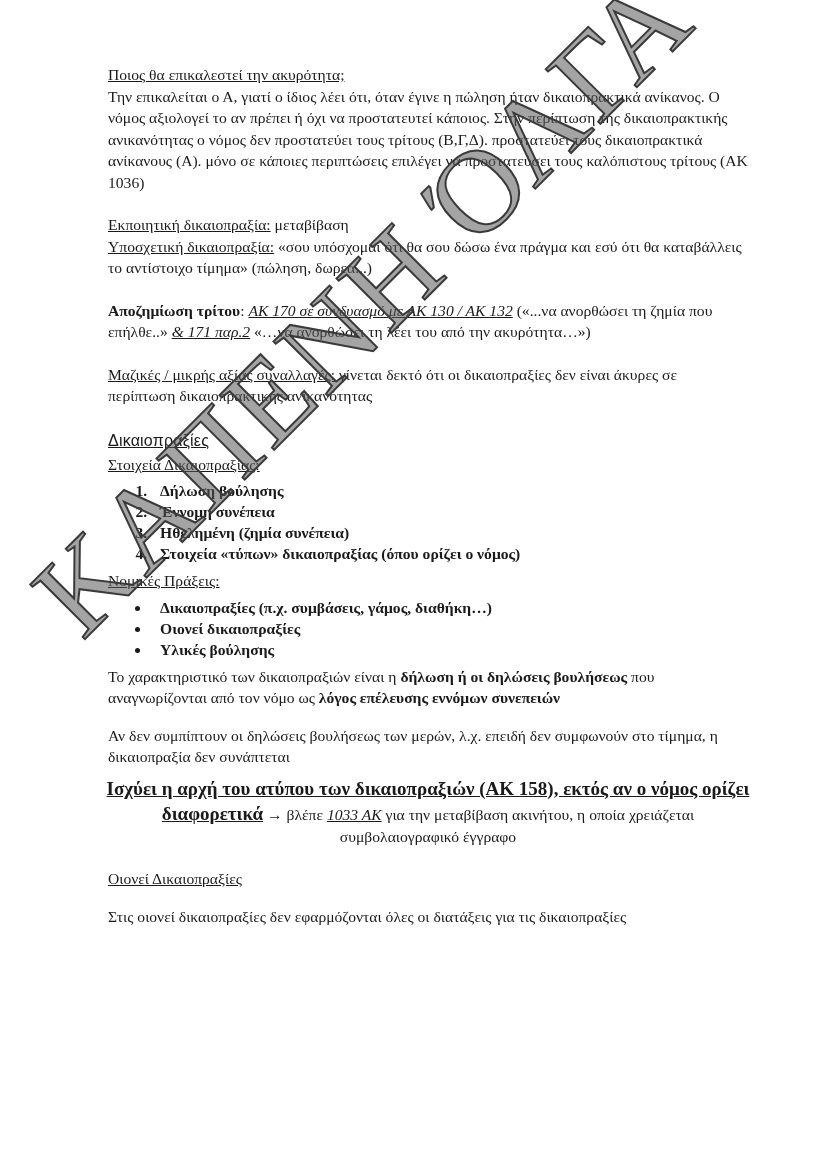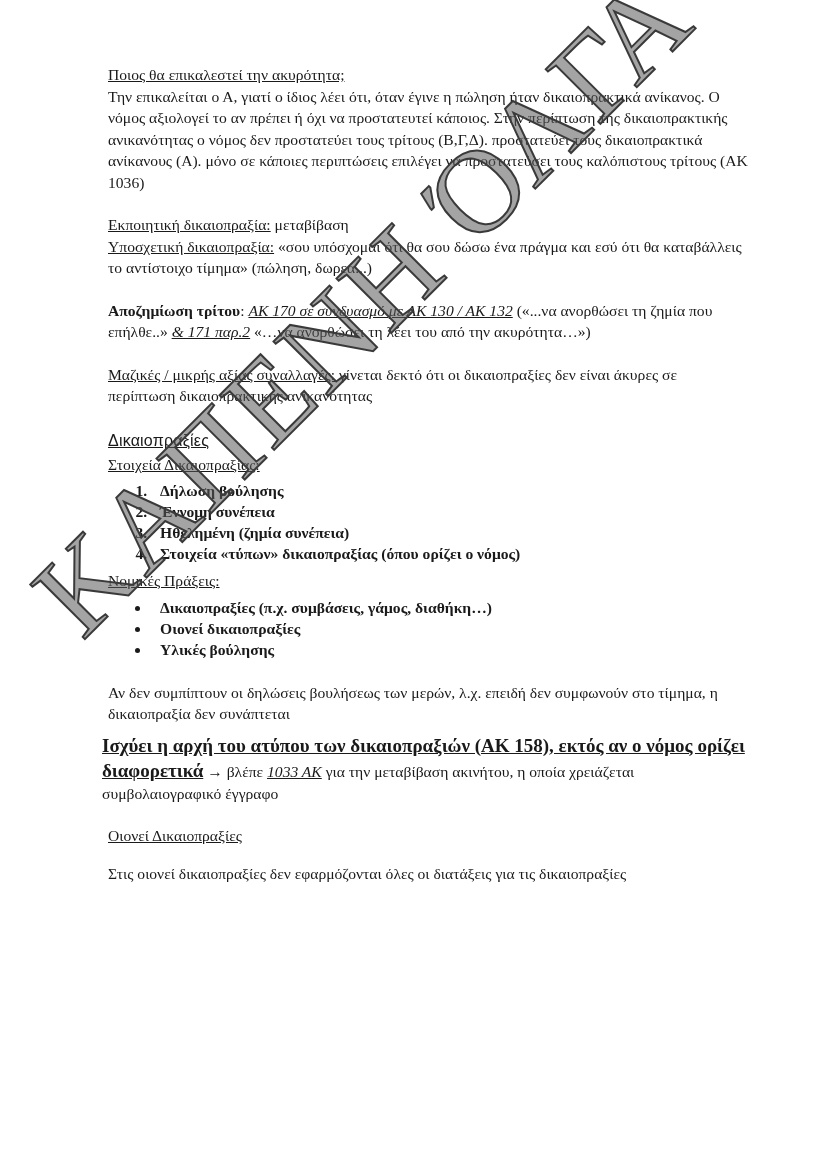--- a/index.html
+++ b/index.html
@@ -43,21 +43,21 @@
     padding-left: 43px;
     font-family: "Liberation Serif", "DejaVu Serif", serif;
   }
   ol.elements-list li, ul.acts-list li {
     padding-left: 9px;
     line-height: 21px;
     font-weight: bold;
   }
   ul.acts-list { list-style: disc; }
   .center-block {
-    text-align: left;
+    text-align: center;
     margin-left: -6px;
     width: 652px;
   }
   .center-block .big {
     font-size: 19px;
     font-weight: bold;
     text-decoration: underline;
     line-height: 25px;
   }
   .center-block .rest {
@@ -122,20 +122,23 @@
   </ol>
 
   <p class="u">Νομικές Πράξεις:</p>
 
   <ul class="acts-list">
     <li>Δικαιοπραξίες (π.χ. συμβάσεις, γάμος, διαθήκη…)</li>
     <li>Οιονεί δικαιοπραξίες</li>
     <li>Υλικές βούλησης</li>
   </ul>
 
+  <p>
+    <span>Το χαρακτηριστικό των δικαιοπραξιών είναι η </span><span class="b">δήλωση ή οι δηλώσεις βουλήσεως</span><span> που αναγνωρίζονται από τον νόμο ως </span><span class="b">λόγος επέλευσης εννόμων συνεπειών</span>
+  </p>
 
   <div class="gap-sm"></div>
 
 
   <div class="gap-sm"></div>
 
   <p>Αν δεν συμπίπτουν οι δηλώσεις βουλήσεως των μερών, λ.χ. επειδή δεν συμφωνούν στο τίμημα, η δικαιοπραξία δεν συνάπτεται</p>
 
   <div class="gap-sm"></div>
 

